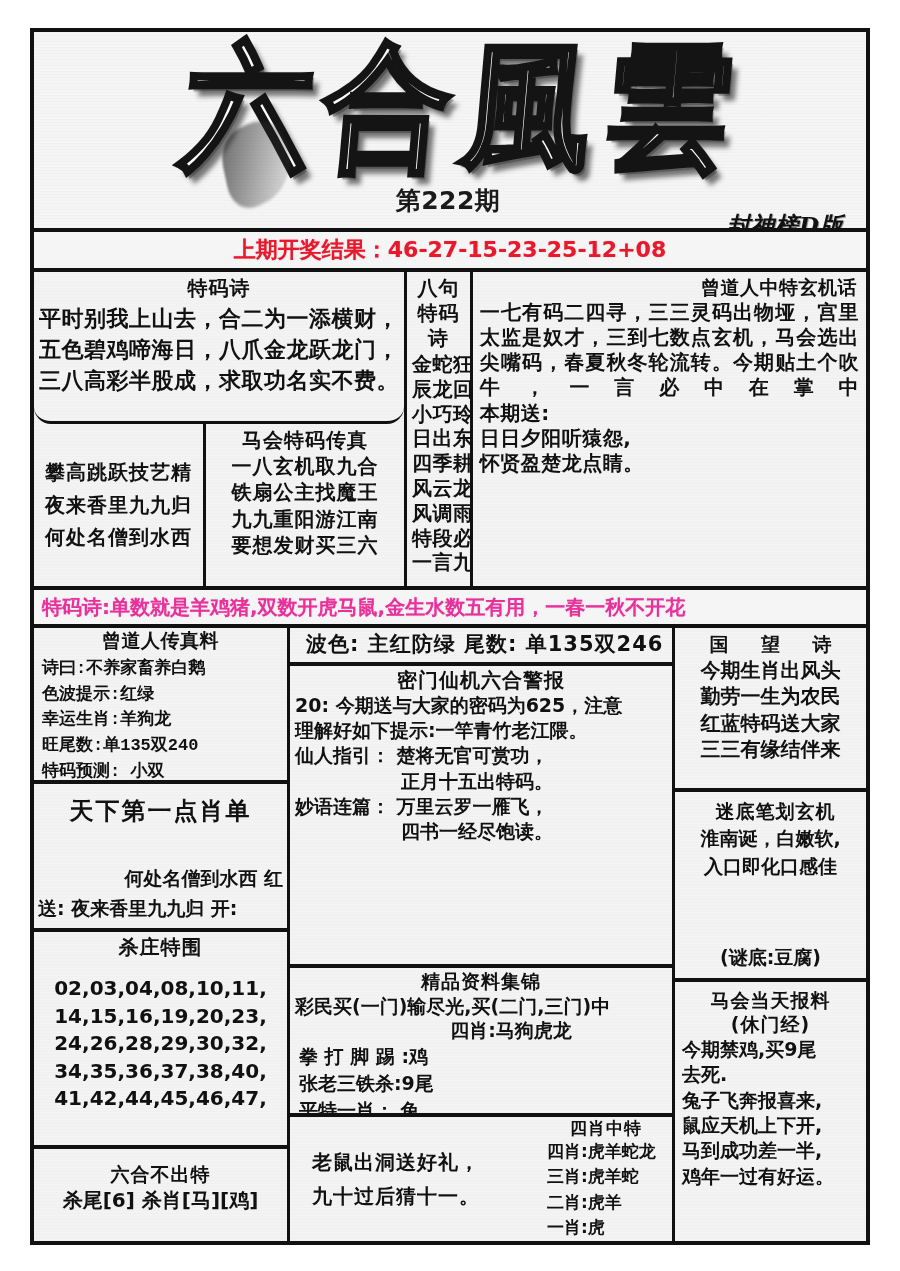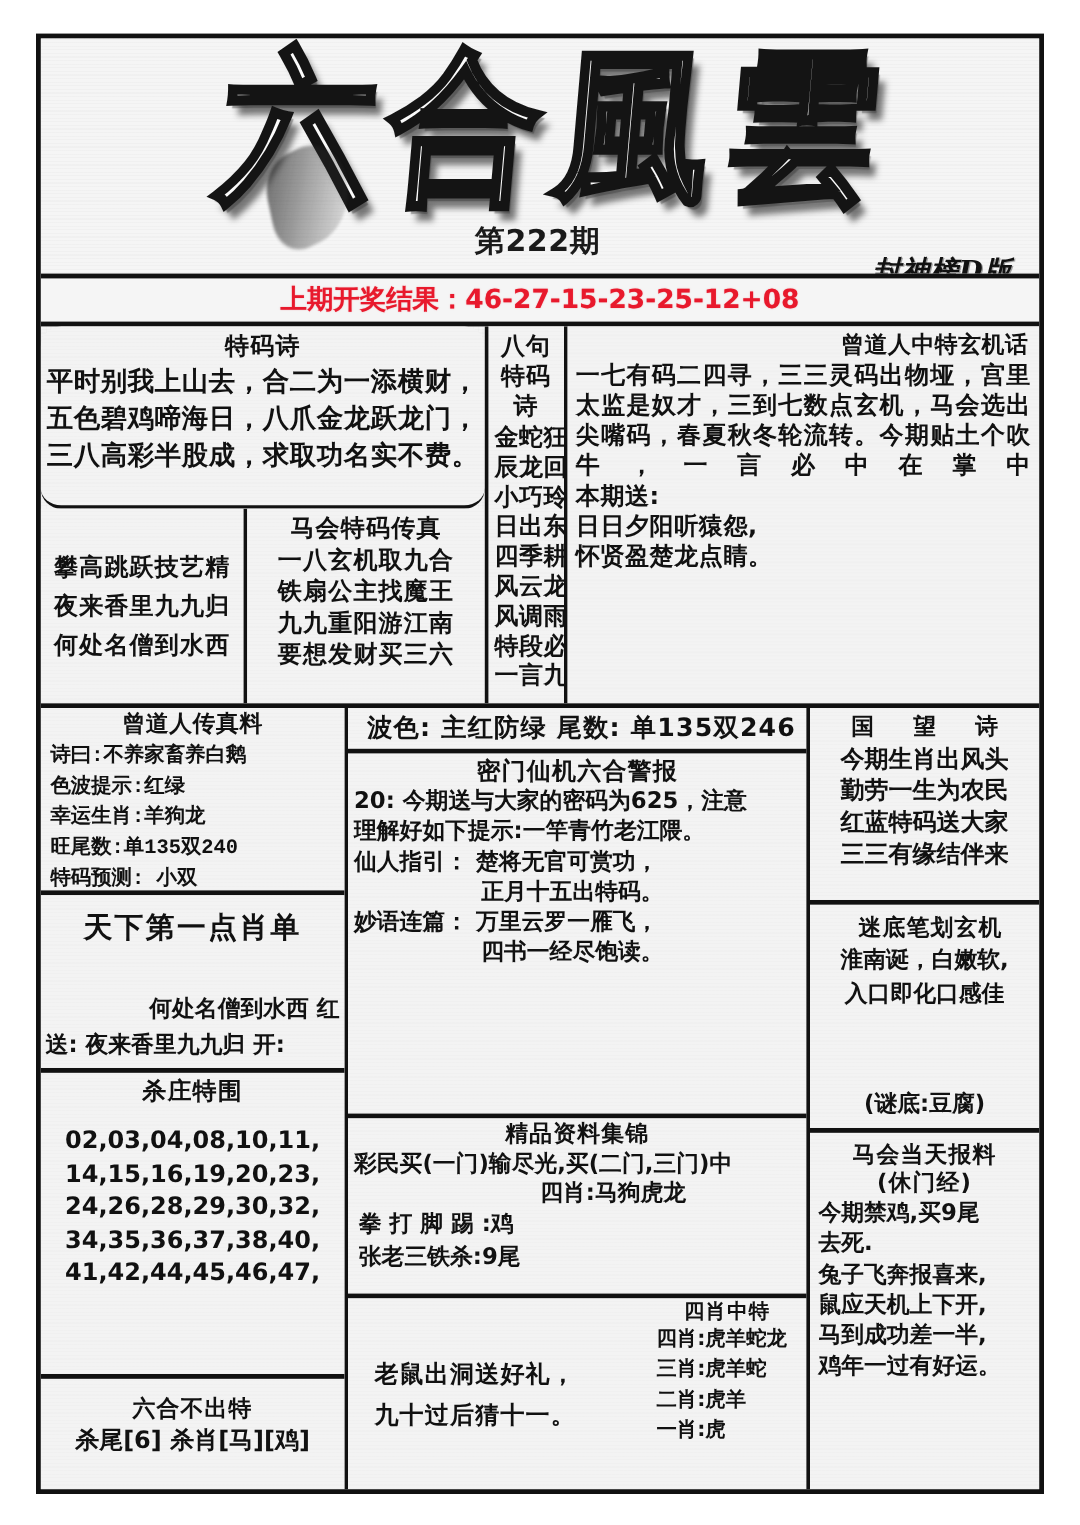--- a/index.html
+++ b/index.html
@@ -258,20 +258,23 @@
 
     <div class="cell up-right">
       <div class="ttl">曾道人中特玄机话</div>
       <div class="ln">一七有码二四寻，三三灵码出物垭，宫里太监是奴才，三到七数点玄机，马会选出尖嘴码，春夏秋冬轮流转。今期贴土个吹牛，一言必中在掌中</div>
       <div class="lnn">本期送:</div>
       <div class="lnn">日日夕阳听猿怨,</div>
       <div class="lnn">怀贤盈楚龙点睛。</div>
     </div>
   </div>
 
+  <div class="pink">
+    <span>特码诗:单数就是羊鸡猪,双数开虎马鼠,金生水数五有用，一春一秋不开花</span>
+  </div>
 
   <div class="body3">
 
     <div class="colL">
       <div class="cell zd">
         <div class="ttl">曾道人传真料</div>
         <div class="ln-s">诗曰:不养家畜养白鹅</div>
         <div class="ln-s">色波提示:红绿</div>
         <div class="ln-s">幸运生肖:羊狗龙</div>
         <div class="ln-s">旺尾数:单135双240</div>
@@ -317,20 +320,21 @@
             <div class="ind">妙语连篇：  万里云罗一雁飞，</div>
             <div class="ind2">四书一经尽饱读。</div>
           </div>
 
           <div class="cell jp">
             <div class="ttl">精品资料集锦</div>
             <div class="w">彩民买(一门)输尽光,买(二门,三门)中</div>
             <div class="c">四肖:马狗虎龙</div>
             <div class="l">拳 打 脚 踢 :鸡</div>
             <div class="l">张老三铁杀:9尾</div>
+            <div class="l">平特一肖： 兔</div>
           </div>
 
           <div class="btm">
             <div class="cell btm-l">
               <div class="ln">老鼠出洞送好礼，</div>
               <div class="ln">九十过后猜十一。</div>
             </div>
             <div class="cell btm-r">
               <div class="ttl">四肖中特</div>
               <div class="ln-s">四肖:虎羊蛇龙</div>

